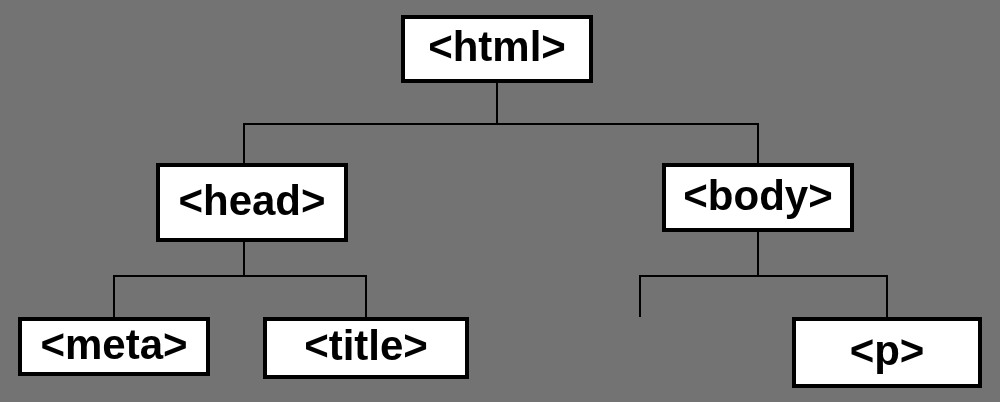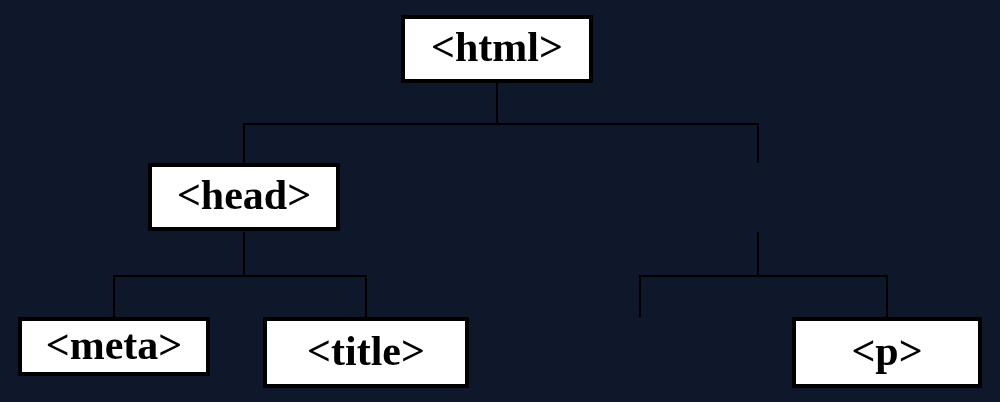--- a/index.html
+++ b/index.html
@@ -4,22 +4,22 @@
 <style>
   html, body {
     margin: 0;
     padding: 0;
     background: #ffffff;
   }
   .diagram {
     position: relative;
     width: 1000px;
     height: 402px;
-    background: #0f172a;
-    font-family: Liberation Serif, serif;
+    background: #737373;
+    font-family: Liberation Sans, sans-serif;
     overflow: hidden;
     text-align: right;
   }
   .connectors {
     position: absolute;
     left: 0;
     top: 0;
     width: 1000px;
     height: 402px;
   }
@@ -35,24 +35,24 @@
   .node-label {
     font-weight: bold;
     font-size: 42px;
     color: #000000;
     white-space: pre;
     line-height: 1;
     padding-bottom: 4px;
   }
   
   .node-html  { left: 401px; top: 15px;  width: 192px; height: 68px; }
-  .node-head  { left: 148px; top: 163px; width: 192px; height: 68px; }
+  .node-head  { left: 156px; top: 163px; width: 192px; height: 79px; }
   .node-body  { left: 662px; top: 163px; width: 192px; height: 69px; }
   .node-meta  { left: 18px;  top: 317px; width: 192px; height: 59px; }
-  .node-title { left: 263px; top: 317px; width: 206px; height: 71px; }
+  .node-title { left: 263px; top: 317px; width: 206px; height: 62px; }
   .node-h1    { left: 543px; top: 317px; width: 194px; height: 71px; }
   .node-p     { left: 792px; top: 317px; width: 190px; height: 71px; }
 </style>
 </head>
 <body>
 
 <div class="diagram">
 
   <svg class="connectors" width="1000" height="402" viewBox="0 0 1000 402" fill="none" stroke="#000000" stroke-width="2" shape-rendering="crispEdges">
     <path d="M497 83 V125"></path>
@@ -64,20 +64,23 @@
   </svg>
 
   <div class="node node-html">
     <span class="node-label">&lt;html&gt;</span>
   </div>
 
   <div class="node node-head">
     <span class="node-label">&lt;head&gt;</span>
   </div>
 
+  <div class="node node-body">
+    <span class="node-label">&lt;body&gt;</span>
+  </div>
 
   <div class="node node-meta">
     <span class="node-label">&lt;meta&gt;</span>
   </div>
 
   <div class="node node-title">
     <span class="node-label">&lt;title&gt;</span>
   </div>
 
 

